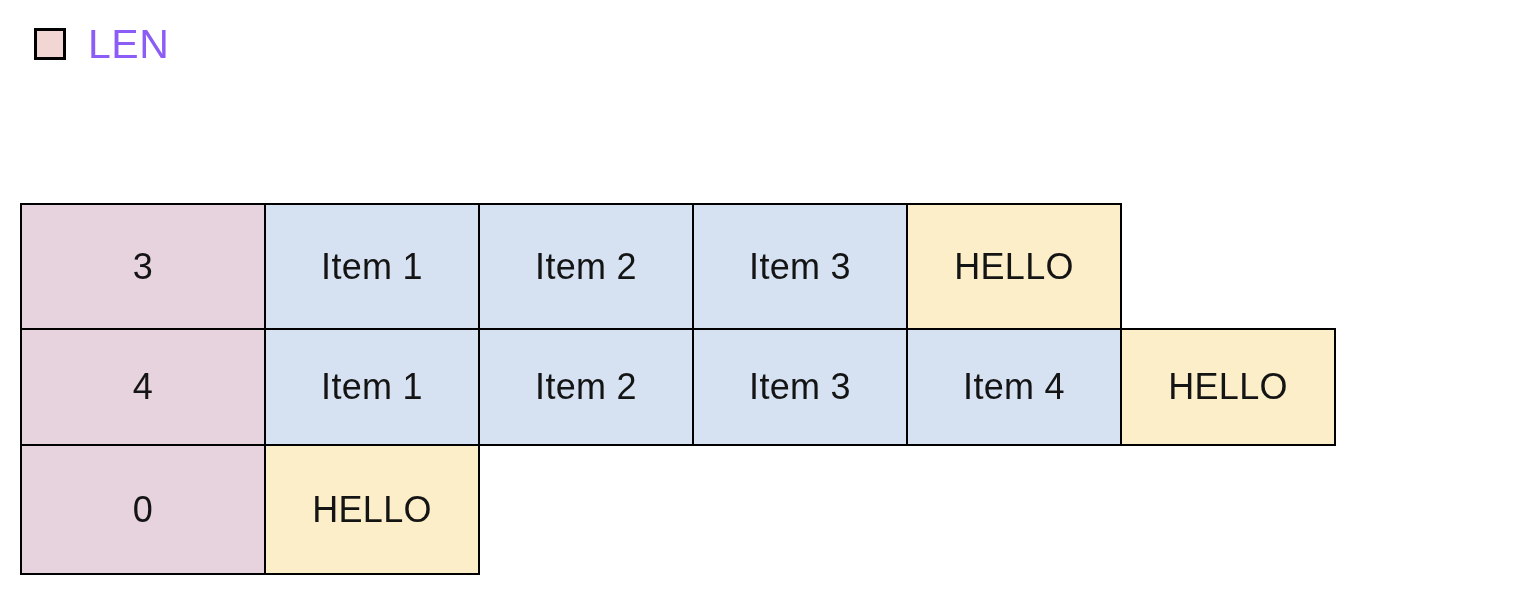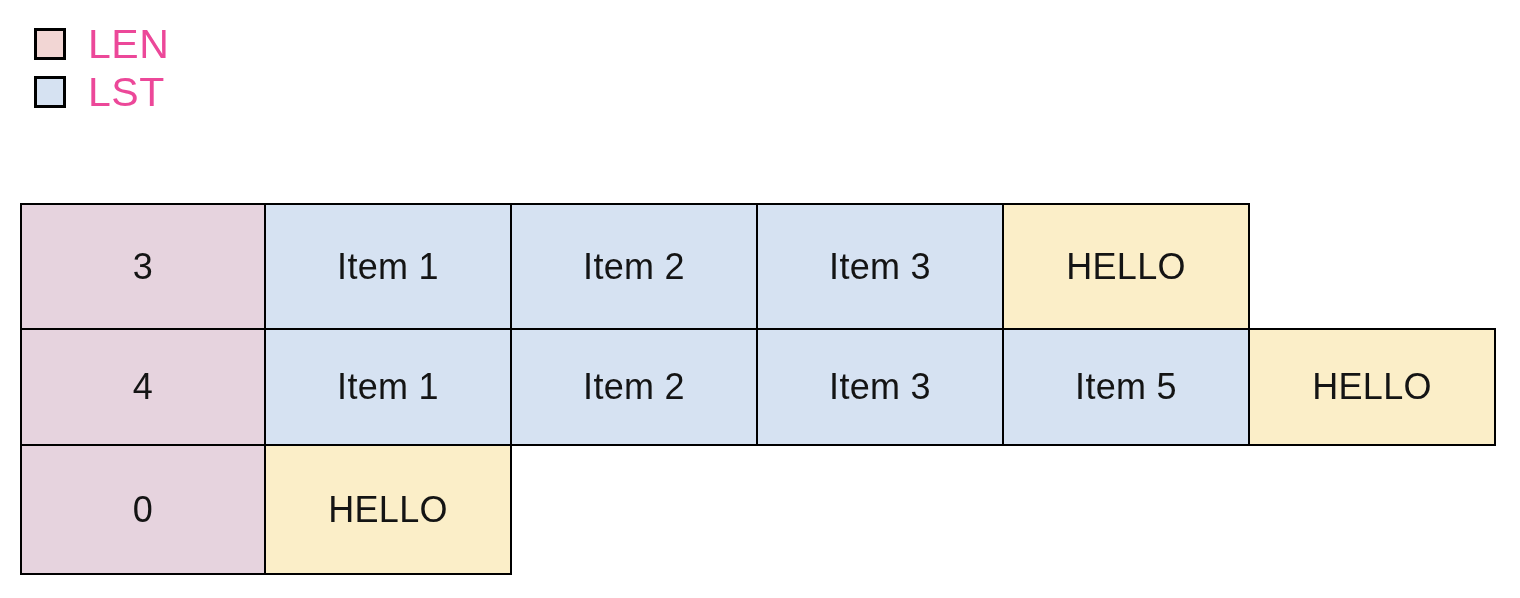--- a/index.html
+++ b/index.html
@@ -35,21 +35,21 @@
     height: 32px;
     box-sizing: border-box;
     border: 3px solid #000000;
     flex: 0 0 auto;
   }
   .legend-label {
     margin-left: 22px;
     font-size: 41px;
     line-height: 41px;
     letter-spacing: 0.5px;
-    color: #ec4899;
+    color: #8b5cf6;
     white-space: nowrap;
   }
 
   
   #table {
     position: absolute;
     left: 20px;
     top: 203px;
   }
   .tbl-row {
@@ -64,52 +64,48 @@
     display: flex;
     align-items: center;
     justify-content: center;
     font-size: 36px;
     line-height: 36px;
     color: #141414;
     white-space: nowrap;
     letter-spacing: 0.3px;
   }
   .cell.w-len  { width: 246px; }
-  .cell.w-std  { width: 248px; }
+  .cell.w-std  { width: 216px; }
   .row-h-1 { height: 127px; }
   .row-h-2 { height: 118px; }
   .row-h-3 { height: 131px; }
 </style>
 </head>
 <body>
 
 <div id="legend">
     <div class="legend-row">
       <span class="legend-swatch" style="background: rgb(242, 214, 212); border-color: rgb(0, 0, 0);"></span>
       <span class="legend-label">LEN</span>
-    </div>
-    <div class="legend-row">
-      <span class="legend-swatch" style="background: rgb(214, 226, 242); border-color: rgb(0, 0, 0);"></span>
-      <span class="legend-label">LST</span>
     </div>
   </div>
 
 <div id="table">
     <div class="tbl-row">
       <div class="cell w-len row-h-1" style="background: rgb(230, 211, 222);">3</div>
       <div class="cell w-std row-h-1" style="background: rgb(214, 226, 242);">Item 1</div>
       <div class="cell w-std row-h-1" style="background: rgb(214, 226, 242);">Item 2</div>
       <div class="cell w-std row-h-1" style="background: rgb(214, 226, 242);">Item 3</div>
       <div class="cell w-std row-h-1" style="background: rgb(251, 238, 200);">HELLO</div>
     </div>
     <div class="tbl-row">
       <div class="cell w-len row-h-2" style="background: rgb(230, 211, 222);">4</div>
       <div class="cell w-std row-h-2" style="background: rgb(214, 226, 242);">Item 1</div>
       <div class="cell w-std row-h-2" style="background: rgb(214, 226, 242);">Item 2</div>
       <div class="cell w-std row-h-2" style="background: rgb(214, 226, 242);">Item 3</div>
-      <div class="cell w-std row-h-2" style="background: rgb(214, 226, 242);">Item 5</div>
+      <div class="cell w-std row-h-2" style="background: rgb(214, 226, 242);">Item 4</div>
       <div class="cell w-std row-h-2" style="background: rgb(251, 238, 200);">HELLO</div>
     </div>
     <div class="tbl-row">
       <div class="cell w-len row-h-3" style="background: rgb(230, 211, 222);">0</div>
       <div class="cell w-std row-h-3" style="background: rgb(251, 238, 200);">HELLO</div>
     </div>
   </div>
 
 </body></html>

